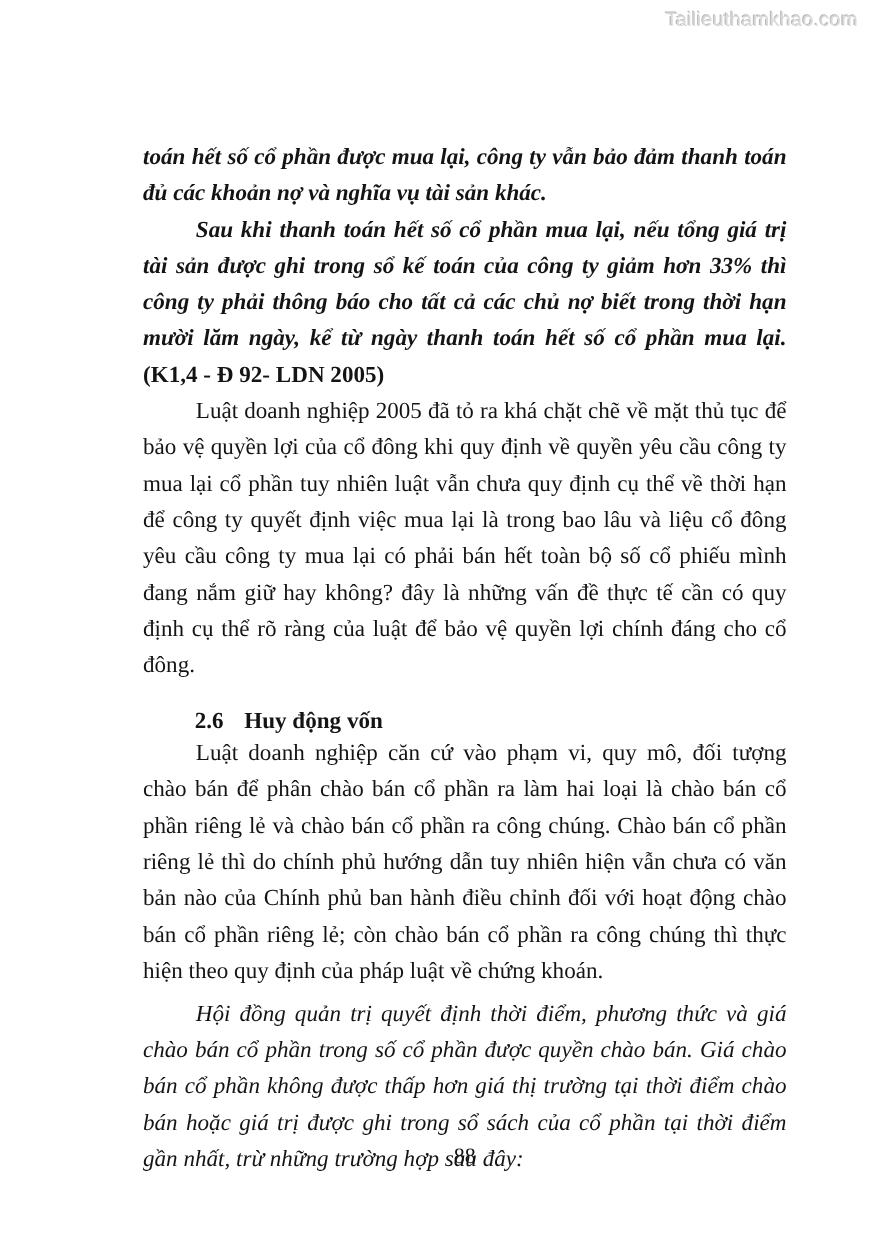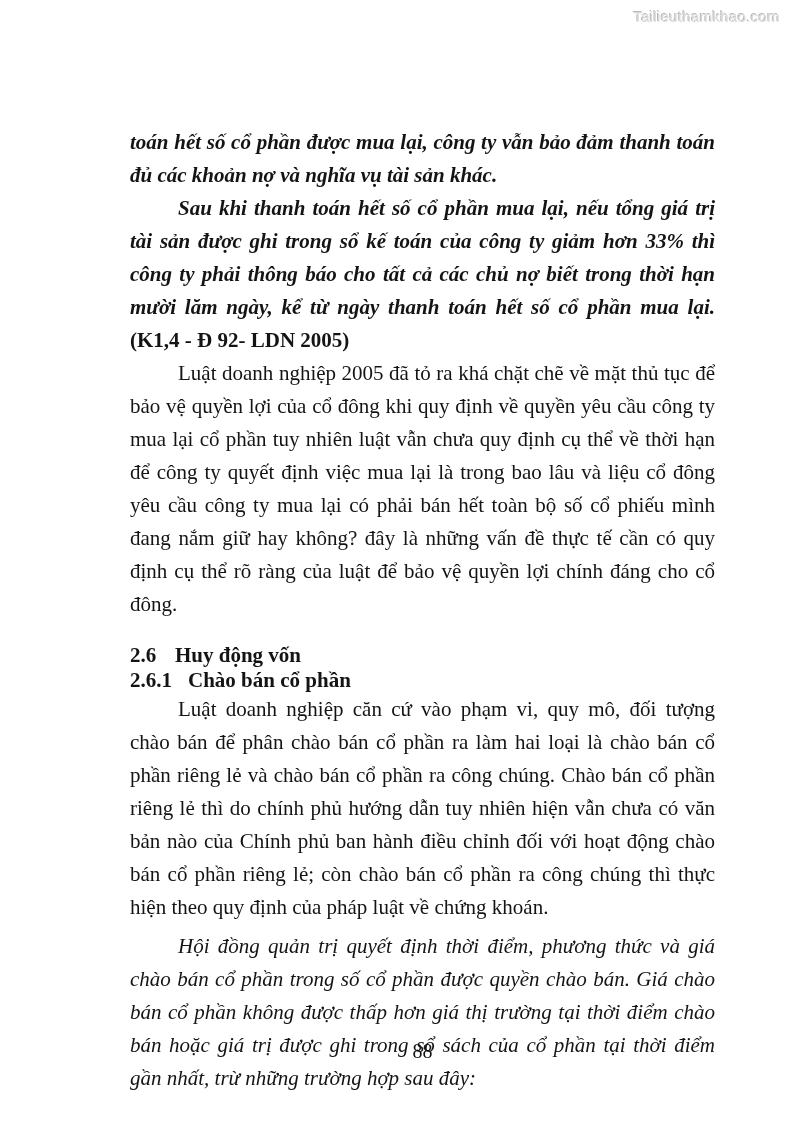--- a/index.html
+++ b/index.html
@@ -14,21 +14,21 @@
     background: #ffffff;
     overflow: hidden;
     font-family: "Liberation Serif", serif;
     color: #141414;
   }
   .watermark {
     position: absolute;
     top: 8px;
     right: 14px;
     font-family: "Liberation Sans", sans-serif;
-    font-size: 15px;
+    font-size: 18px;
     letter-spacing: 0.3px;
     color: #d9d9d9;
     text-shadow: 1px 1px 0 #ffffff, -1px -1px 0 #b9b9b9;
   }
   .content {
     position: absolute;
     left: 130px;
     top: 126px;
     width: 585px;
     font-size: 21px;
@@ -50,20 +50,21 @@
     font-style: normal;
   }
   .headings {
     margin-top: 22px;
     font-weight: bold;
     line-height: 25px;
     text-align: left;
   }
   .heading-row {
     display: block;
+    margin-left: 47px;
   }
   .h-num-1 {
     display: inline-block;
     width: 45px;
   }
   .h-num-2 {
     display: inline-block;
     width: 58px;
   }
   .para-after-heading {
@@ -93,21 +94,20 @@
   <div class="content">
 
     <p class="para-italic">toán hết số cổ phần được mua lại, công ty vẫn bảo đảm thanh toán đủ các khoản nợ và nghĩa vụ tài sản khác.</p>
 
     <p class="para-italic indent"><span>Sau khi thanh toán hết số cổ phần mua lại, nếu tổng giá trị tài sản được ghi trong sổ kế toán của công ty giảm hơn 33% thì công ty phải thông báo cho tất cả các chủ nợ biết trong thời hạn mười lăm ngày, kể từ ngày thanh toán hết số cổ phần mua lại.</span><span class="cite">(K1,4 - Đ 92- LDN 2005)</span></p>
 
     <p class="indent">Luật doanh nghiệp 2005 đã tỏ ra khá chặt chẽ về mặt thủ tục để bảo vệ quyền lợi của cổ đông khi quy định về quyền yêu cầu công ty mua lại cổ phần tuy nhiên luật vẫn chưa quy định cụ thể về thời hạn để công ty quyết định việc mua lại là trong bao lâu và liệu cổ đông yêu cầu công ty mua lại có phải bán hết toàn bộ số cổ phiếu mình đang nắm giữ hay không? đây là những vấn đề thực tế cần có quy định cụ thể rõ ràng của luật để bảo vệ quyền lợi chính đáng cho cổ đông.</p>
 
     <div class="headings">
       <span class="heading-row"><span class="h-num-1">2.6</span><span>Huy động vốn</span></span>
-      <span class="heading-row"><span class="h-num-2">2.6.1</span><span>Chào bán cổ phần</span></span>
     </div>
 
     <p class="indent para-after-heading">Luật doanh nghiệp căn cứ vào phạm vi, quy mô, đối tượng chào bán để phân chào bán cổ phần ra làm hai loại là chào bán cổ phần riêng lẻ và chào bán cổ phần ra công chúng. Chào bán cổ phần riêng lẻ thì do chính phủ hướng dẫn tuy nhiên hiện vẫn chưa có văn bản nào của Chính phủ ban hành điều chỉnh đối với hoạt động chào bán cổ phần riêng lẻ; còn chào bán cổ phần ra công chúng thì thực hiện theo quy định của pháp luật về chứng khoán.</p>
 
     <p class="indent para-gap">Hội đồng quản trị quyết định thời điểm, phương thức và giá chào bán cổ phần trong số cổ phần được quyền chào bán. Giá chào bán cổ phần không được thấp hơn giá thị trường tại thời điểm chào bán hoặc giá trị được ghi trong sổ sách của cổ phần tại thời điểm gần nhất, trừ những trường hợp sau đây:</p>
 
   </div>
 
   <div class="page-number">88</div>
 

